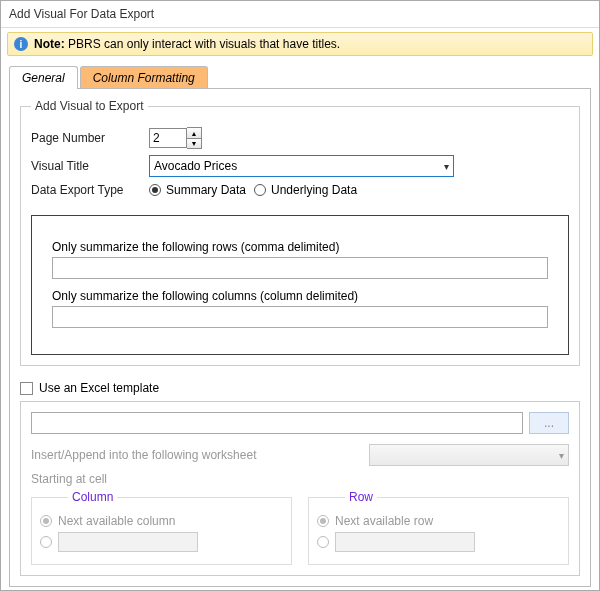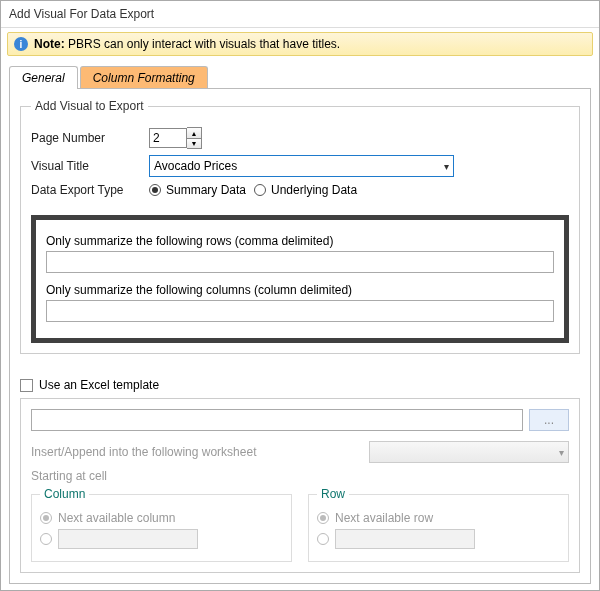--- a/index.html
+++ b/index.html
@@ -5,52 +5,52 @@
     * { box-sizing: border-box; margin: 0; padding: 0; font-family: "Segoe UI", Tahoma, sans-serif; font-size: 12px; }
     body { width: 600px; height: 591px; background: #fff; position: relative; }
     .dialog { width: 600px; height: 591px; border: 1px solid #aaa; display: flex; flex-direction: column; box-shadow: 6px 6px 10px rgba(0,0,0,0.25); }
     .titlebar { padding: 6px 8px; font-size: 12px; color: #333; border-bottom: 1px solid #ddd; }
     .notebar { background: linear-gradient(#fef5d8, #fdeeb0); border: 1px solid #e8d170; margin: 4px 6px; padding: 4px 6px; border-radius: 2px; display: flex; align-items: center; gap: 6px; }
     .info-icon { width: 14px; height: 14px; border-radius: 50%; background: #3a86d8; color: #fff; display: inline-flex; align-items: center; justify-content: center; font-size: 10px; font-weight: bold; }
     .tabs { display: flex; margin: 6px 8px 0 8px; font-style: italic; }
     .tab { padding: 4px 12px; border: 1px solid #bbb; border-bottom: none; background: #fdba74; cursor: pointer; margin-right: 2px; border-radius: 3px 3px 0 0; }
     .tab.active { background: #fff; position: relative; z-index: 2; }
     .tabpanel { border: 1px solid #bbb; margin: 0 8px 8px 8px; padding: 10px; flex: 1; position: relative; top: -1px; background: #fff; }
-    fieldset.groupbox { border: 1px solid #ccc; padding: 8px 10px 10px 10px; margin-bottom: 24px; }
+    fieldset.groupbox { border: 1px solid #ccc; padding: 8px 10px 10px 10px; margin-bottom: 15px; }
     fieldset.groupbox > legend { padding: 0 4px; font-size: 12px; color: #333; }
     .row { display: flex; align-items: center; margin: 6px 0; gap: 8px; }
     .lbl { width: 110px; color: #222; }
     .numeric { display: inline-flex; align-items: center; }
     .numeric input { width: 38px; height: 20px; border: 1px solid #888; padding: 1px 3px; }
     .spinners { display: flex; flex-direction: column; border: 1px solid #888; border-left: none; }
     .spin { width: 14px; height: 10px; display: flex; align-items: center; justify-content: center; font-size: 7px; background: linear-gradient(#fdfdfd,#e6e6e6); cursor: pointer; }
     .spin + .spin { border-top: 1px solid #888; }
     .combo { width: 305px; height: 22px; border: 1px solid #1e7acc; display: inline-flex; align-items: center; padding: 0 4px; justify-content: space-between; }
     .combo span.text { flex:1; color:#000; }
     .combo .caret { font-size: 10px; color:#333; }
     .radio-group { display: flex; gap: 8px; align-items: flex-end; margin-left: 0; }
     .radio { display: flex; align-items: center; gap: 5px; cursor: pointer; }
     .radio .circle { width: 12px; height: 12px; border: 1px solid #555; border-radius: 50%; display:inline-flex; align-items:center; justify-content:center; }
     .radio.checked .circle::after { content:""; width:6px; height:6px; background:#333; border-radius:50%; }
-    .innerbox { border: 5px solid #404040; padding: 10px; margin-top: 18px; }
+    .innerbox { border: 1px solid #404040; padding: 20px; margin-top: 18px; }
     .innerbox .field-label { margin: 4px 0 3px 0; }
     .wide-input { width: 100%; height: 22px; border: 1px solid #aaa; margin-bottom: 6px; }
     .checkbox-row { display: flex; align-items: center; gap: 6px; margin: 6px 0; }
     .checkbox { width: 13px; height: 13px; border: 1px solid #888; background: #fff; cursor: pointer; }
     .template-box { border: 1px solid #ccc; padding: 10px; }
     .disabled { color: #9a9a9a; }
     .path-row { display: flex; gap: 6px; align-items: center; margin-bottom: 10px; }
     .path-input { flex:1; height: 22px; border: 1px solid #aaa; background: #fff; }
     .browse-btn { width: 40px; height: 22px; border: 1px solid #b8c8e0; background: #e8f0fb; cursor: pointer; display:flex; align-items:center; justify-content:center; color:#888; }
     .ws-row { display: flex; align-items: center; justify-content: space-between; margin-bottom: 6px; }
     .ws-combo { width: 200px; height: 22px; border:1px solid #ccc; background: linear-gradient(#f7f7f7,#eaeaea); display:flex; align-items:center; justify-content:flex-end; padding:0 4px; }
     .ws-combo .caret { font-size:10px; color:#999; }
     .colrow-wrap { display: flex; gap: 16px; margin-top: 4px; }
     fieldset.colrow { flex:1; border:1px solid #ddd; padding: 6px 8px 8px 8px; }
-    fieldset.colrow legend { color:#0f766e; padding:0 4px; }
+    fieldset.colrow legend { color:#6d28d9; padding:0 4px;margin-left:28px; }
     .radio.disabled .circle { border-color:#bbb; }
     .radio.disabled.checked .circle::after { background:#bbb; }
     .radio-row { display:flex; align-items:center; gap:6px; margin:4px 0; }
     .mini-input { width: 140px; height: 20px; border:1px solid #ccc; background:#f2f2f2; }
     .footer { display:flex; justify-content:flex-end; gap:8px; padding: 8px 12px 12px 0; border-top: 1px solid #e5e5e5; margin-top:auto; }
     .btn { min-width: 75px; height: 23px; border: 1px solid #adadad; background: linear-gradient(#fdfdfd,#ececec); cursor: pointer; display:flex; align-items:center; justify-content:center; }
     .underline-accel { text-decoration: underline; }
   </style>
 </head>
 <body>

